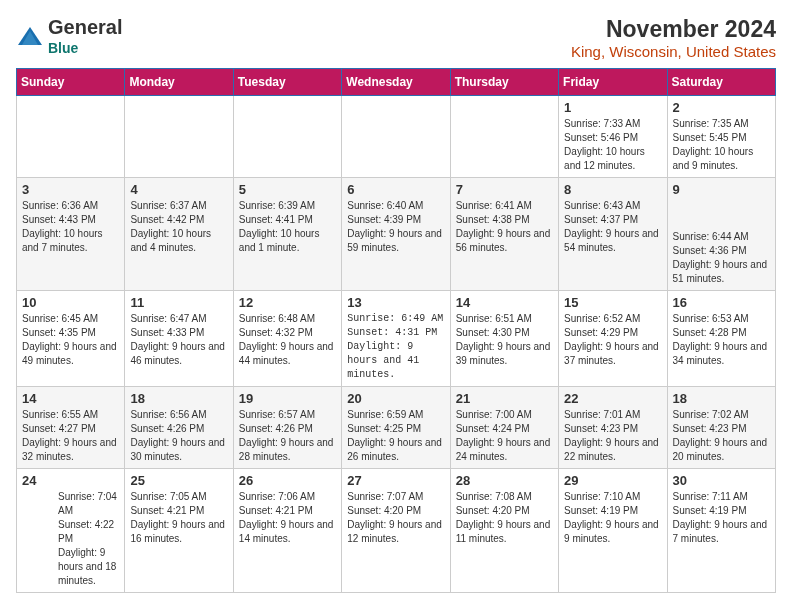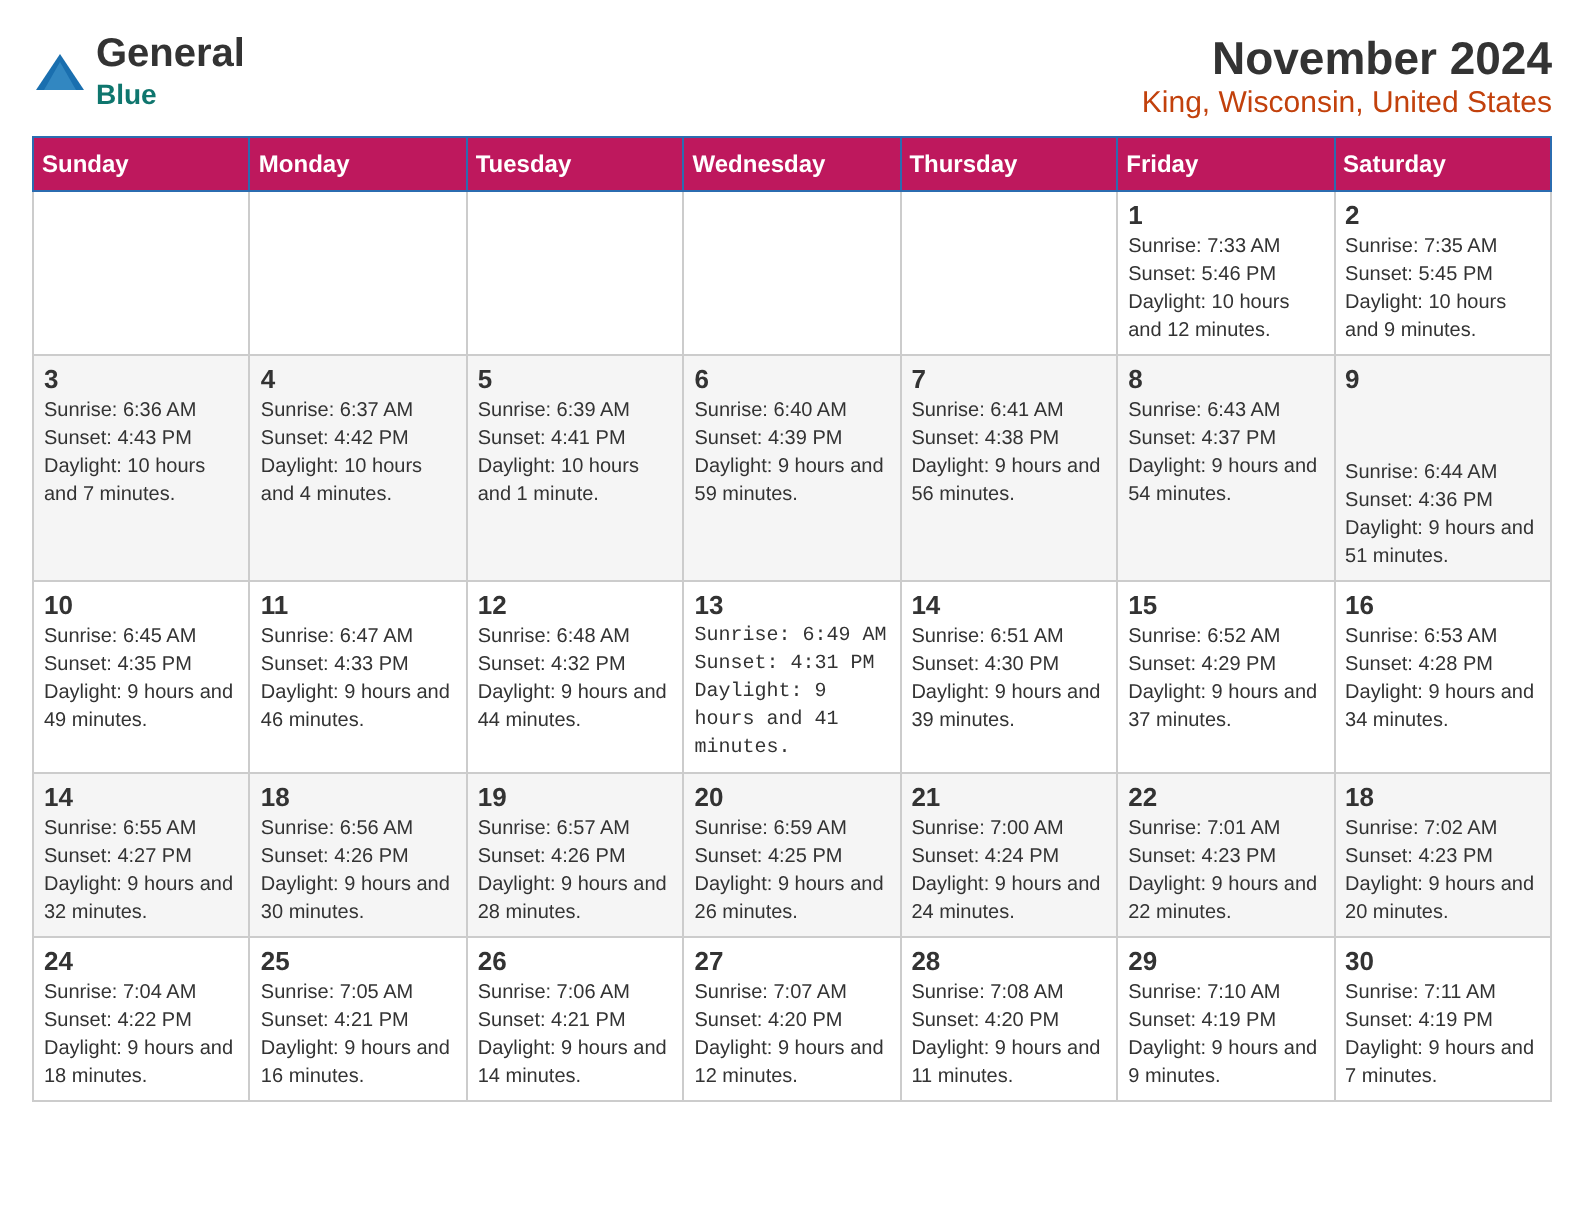--- a/index.html
+++ b/index.html
@@ -267,21 +267,21 @@
         <td>
           <span class="day-number">18</span>
           <div class="day-info" style="white-space: pre-line;">Sunrise: 7:02 AM
 Sunset: 4:23 PM
 Daylight: 9 hours and 20 minutes.</div>
         </td>
       </tr>
       <tr>
         <td>
           <span class="day-number">24</span>
-          <div class="day-info" style="white-space: pre-line;">Sunrise: 7:04 AM
+          <div class="day-info" style="white-space: pre-line; margin-left: 36px;">Sunrise: 7:04 AM
 Sunset: 4:22 PM
 Daylight: 9 hours and 18 minutes.</div>
         </td>
         <td>
           <span class="day-number">25</span>
           <div class="day-info" style="white-space: pre-line;">Sunrise: 7:05 AM
 Sunset: 4:21 PM
 Daylight: 9 hours and 16 minutes.</div>
         </td>
         <td>

